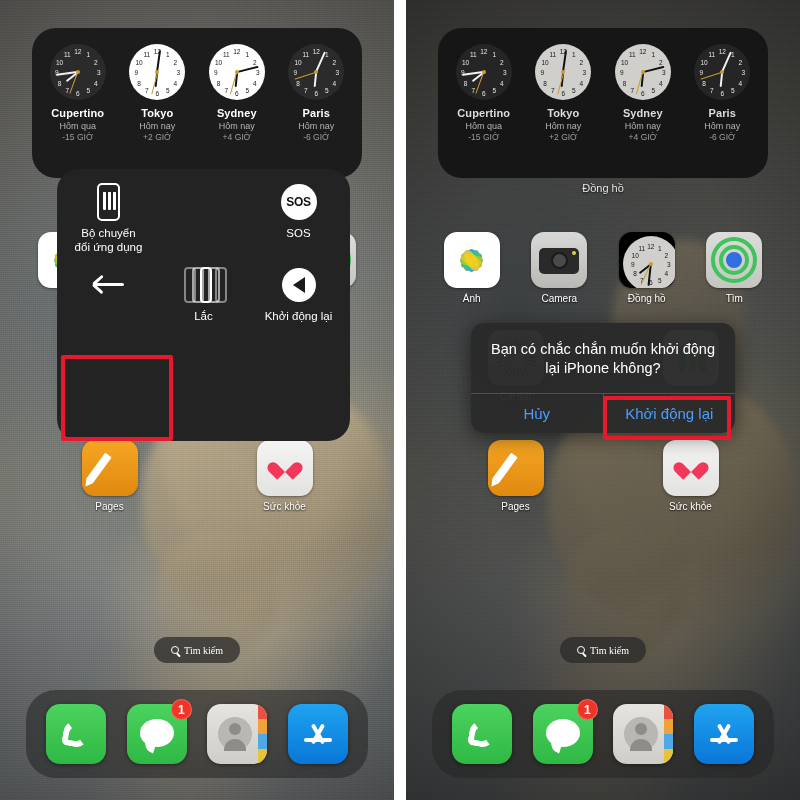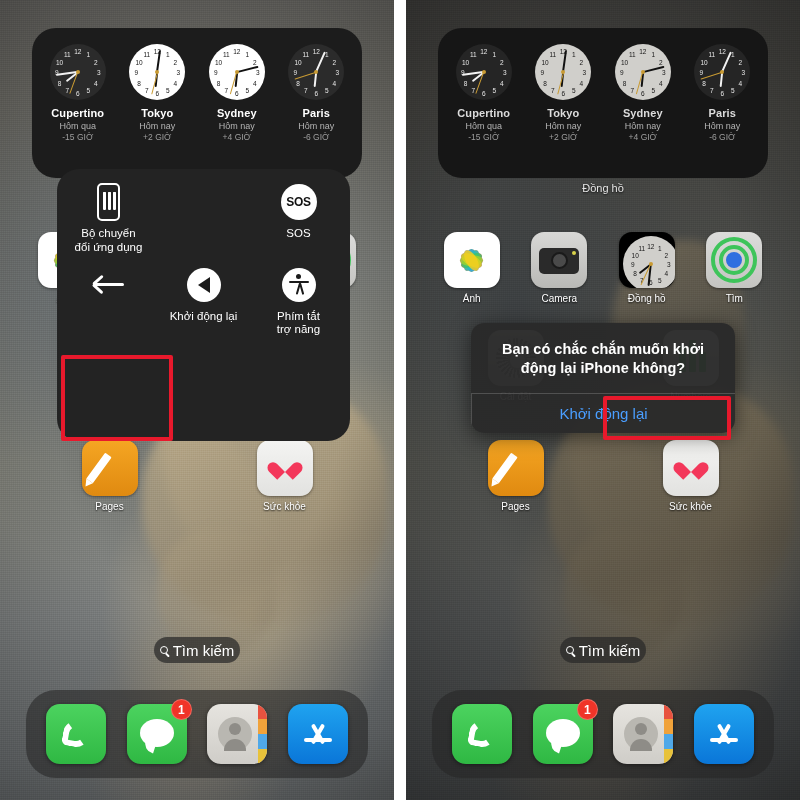--- a/index.html
+++ b/index.html
@@ -288,21 +288,21 @@
   .hl { position: absolute; border: 4px solid #e8192c; border-radius: 2px; }
 
   
   .alert {
     position: absolute; left: 471px; top: 323px; width: 264px;
     background: rgba(42,42,42,.96); border-radius: 13px; overflow: hidden;
     box-shadow: 0 4px 20px rgba(0,0,0,.5);
   }
   .alert .msg {
     padding: 17px 16px 15px 16px; text-align: center;
-    font-size: 14.5px; font-weight: bold; color: #fff; line-height: 19px;
+    font-size: 14.5px; font-weight: normal; color: #fff; line-height: 19px;
   }
   .alert .sep { height: 1px; background: rgba(255,255,255,.18); }
   .alert .row { display: flex; }
   .alert .btn {
     flex: 1; text-align: center; padding: 11px 4px;
     font-size: 15px; color: #4a9eff;
   }
   .alert .vsep { width: 1px; background: rgba(255,255,255,.18); }
 
   
@@ -313,21 +313,21 @@
   }
   .search .lens {
     width: 8px; height: 8px; border: 1.6px solid #fff; border-radius: 50%;
     position: relative; flex: none;
   }
   .search .lens::after {
     content:""; position: absolute; right: -3.5px; bottom: -2.5px;
     width: 5px; height: 1.6px; background: #fff; border-radius: 1px;
     transform: rotate(45deg);
   }
-  .search .txt { font-size: 15px; color: #fff; }
+  .search .txt { font-size: 10px; color: #fff; font-family: Liberation Serif, serif; }
 
   
   .dock {
     position: absolute; left: 26px; top: 690px; width: 342px; height: 88px;
     background: rgba(38,38,38,.58); border-radius: 30px;
     display: flex; align-items: center; justify-content: space-around;
     padding: 0 10px;
   }
   .dock .ico {
     width: 60px; height: 60px; border-radius: 14px; position: relative;
@@ -610,34 +610,35 @@
           </div>
           <div class="at-label">SOS</div>
         </div>
         <div class="at-item">
           <div class="at-icon">
             <div class="g-back"></div>
           </div>
         </div>
         <div class="at-item">
           <div class="at-icon">
-            <div class="g-restart"></div>
-          </div>
-          <div class="at-label">Khởi động lại</div>
+            <div class="g-shake" style="position: absolute; inset: 0px;">
+              <i style="left: -1px; width: 12px; opacity: 0.45;"></i>
+              <i style="left: 7px; width: 12px; opacity: 0.6;"></i>
+              <i style="left: 15px; width: 12px; opacity: 1;"></i>
+              <i style="left: 23px; width: 12px; opacity: 0.6;"></i>
+              <i style="left: 30px; width: 12px; opacity: 0.45;"></i>
+            </div>
+          </div>
+          <div class="at-label">Lắc</div>
         </div>
         <div class="at-item">
           <div class="at-icon">
-            <div class="g-access">
-              <div class="head"></div>
-              <div class="arms"></div>
-              <div class="lg" style="transform:rotate(16deg);transform-origin:50% 0"></div>
-              <div class="lg" style="transform:rotate(-16deg);transform-origin:50% 0"></div>
-            </div>
-          </div>
-          <div class="at-label">Phím tắt<br>trợ năng</div>
+            <div class="g-restart"></div>
+          </div>
+          <div class="at-label">Khởi động lại</div>
         </div>
       </div>
     <div class="hl" style="left:61px; top:355px; width:112px; height:86px;"></div>
 
     <div class="search">
       <span class="lens"></span>
       <span class="txt">Tìm kiếm</span>
     </div>
 
     <div class="dock" id="dock-left">
@@ -871,20 +872,21 @@
             <div class="heart"></div>
           </div>
           <div class="nm">Sức khỏe</div>
         </div>
       </div>
 
     <div class="alert" style="left:65px">
       <div class="msg">Bạn có chắc chắn muốn khởi động lại iPhone không?</div>
       <div class="sep"></div>
       <div class="row">
+        <div class="btn">Hủy</div>
         <div class="vsep"></div>
         <div class="btn">Khởi động lại</div>
       </div>
     </div>
     <div class="hl" style="left:197px; top:396px; width:128px; height:44px;"></div>
 
     <div class="search">
       <span class="lens"></span>
       <span class="txt">Tìm kiếm</span>
     </div>

